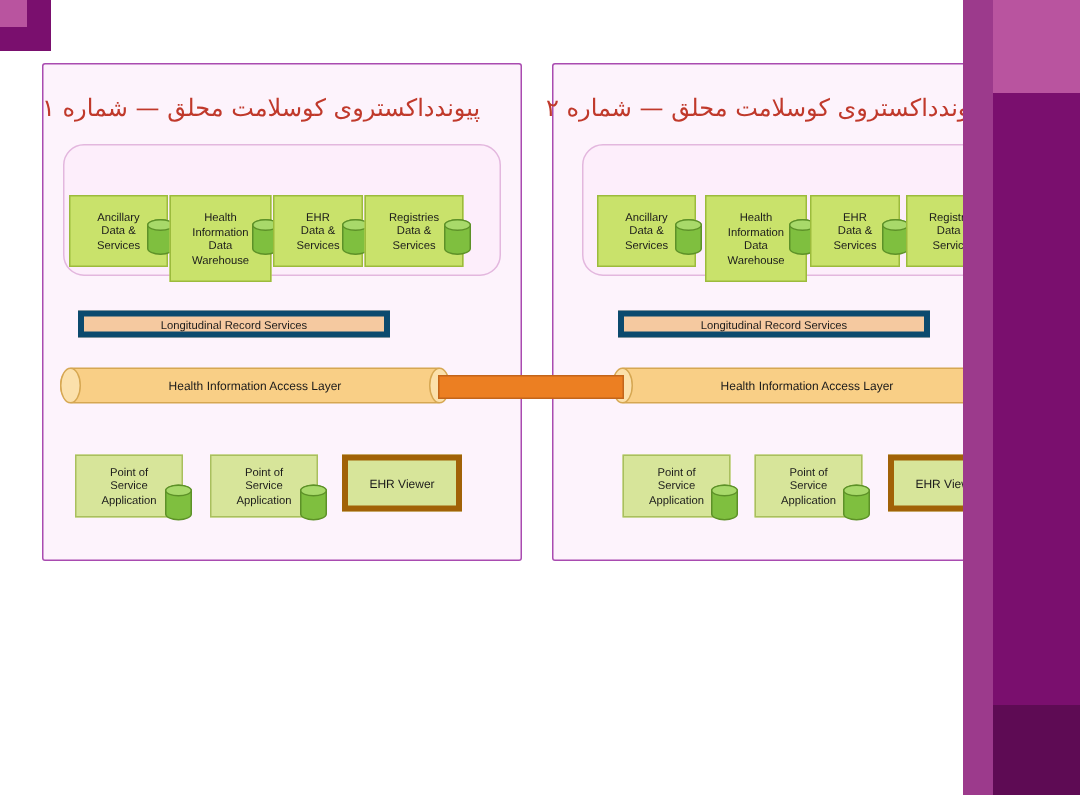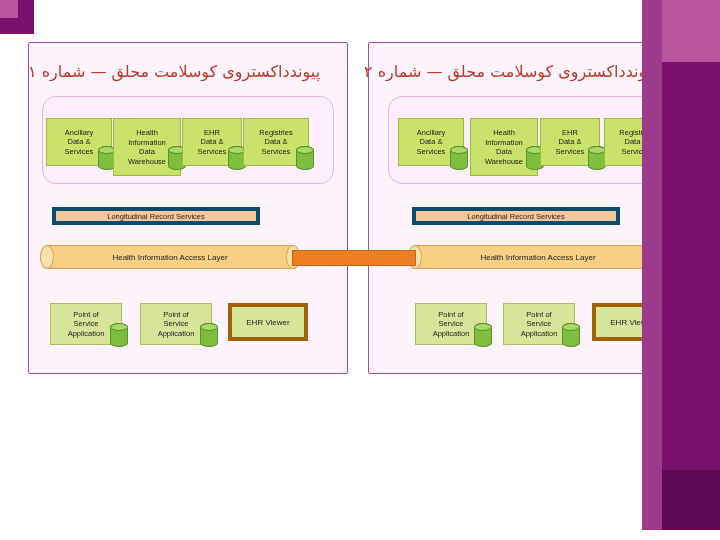--- a/index.html
+++ b/index.html
@@ -75,20 +75,21 @@
     position:absolute;
     background:#c9e26b;
     border:1px solid #9cbb3c;
     color:#1b1b1b;
     font-size:7.5px;
     line-height:9.5px;
     text-align:center;
     display:flex;align-items:center;justify-content:center;
     box-sizing:border-box;
     padding:6px;
+    margin-top:12px;
   }
   .cyl{
     position:absolute;
     width:16px;height:22px;
     background:#7fbf3f;
     border:1px solid #5d9128;
     border-radius:50%/18%;
   }
   .cyl:after{
     content:"";position:absolute;left:-1px;top:-1px;width:16px;height:6px;

